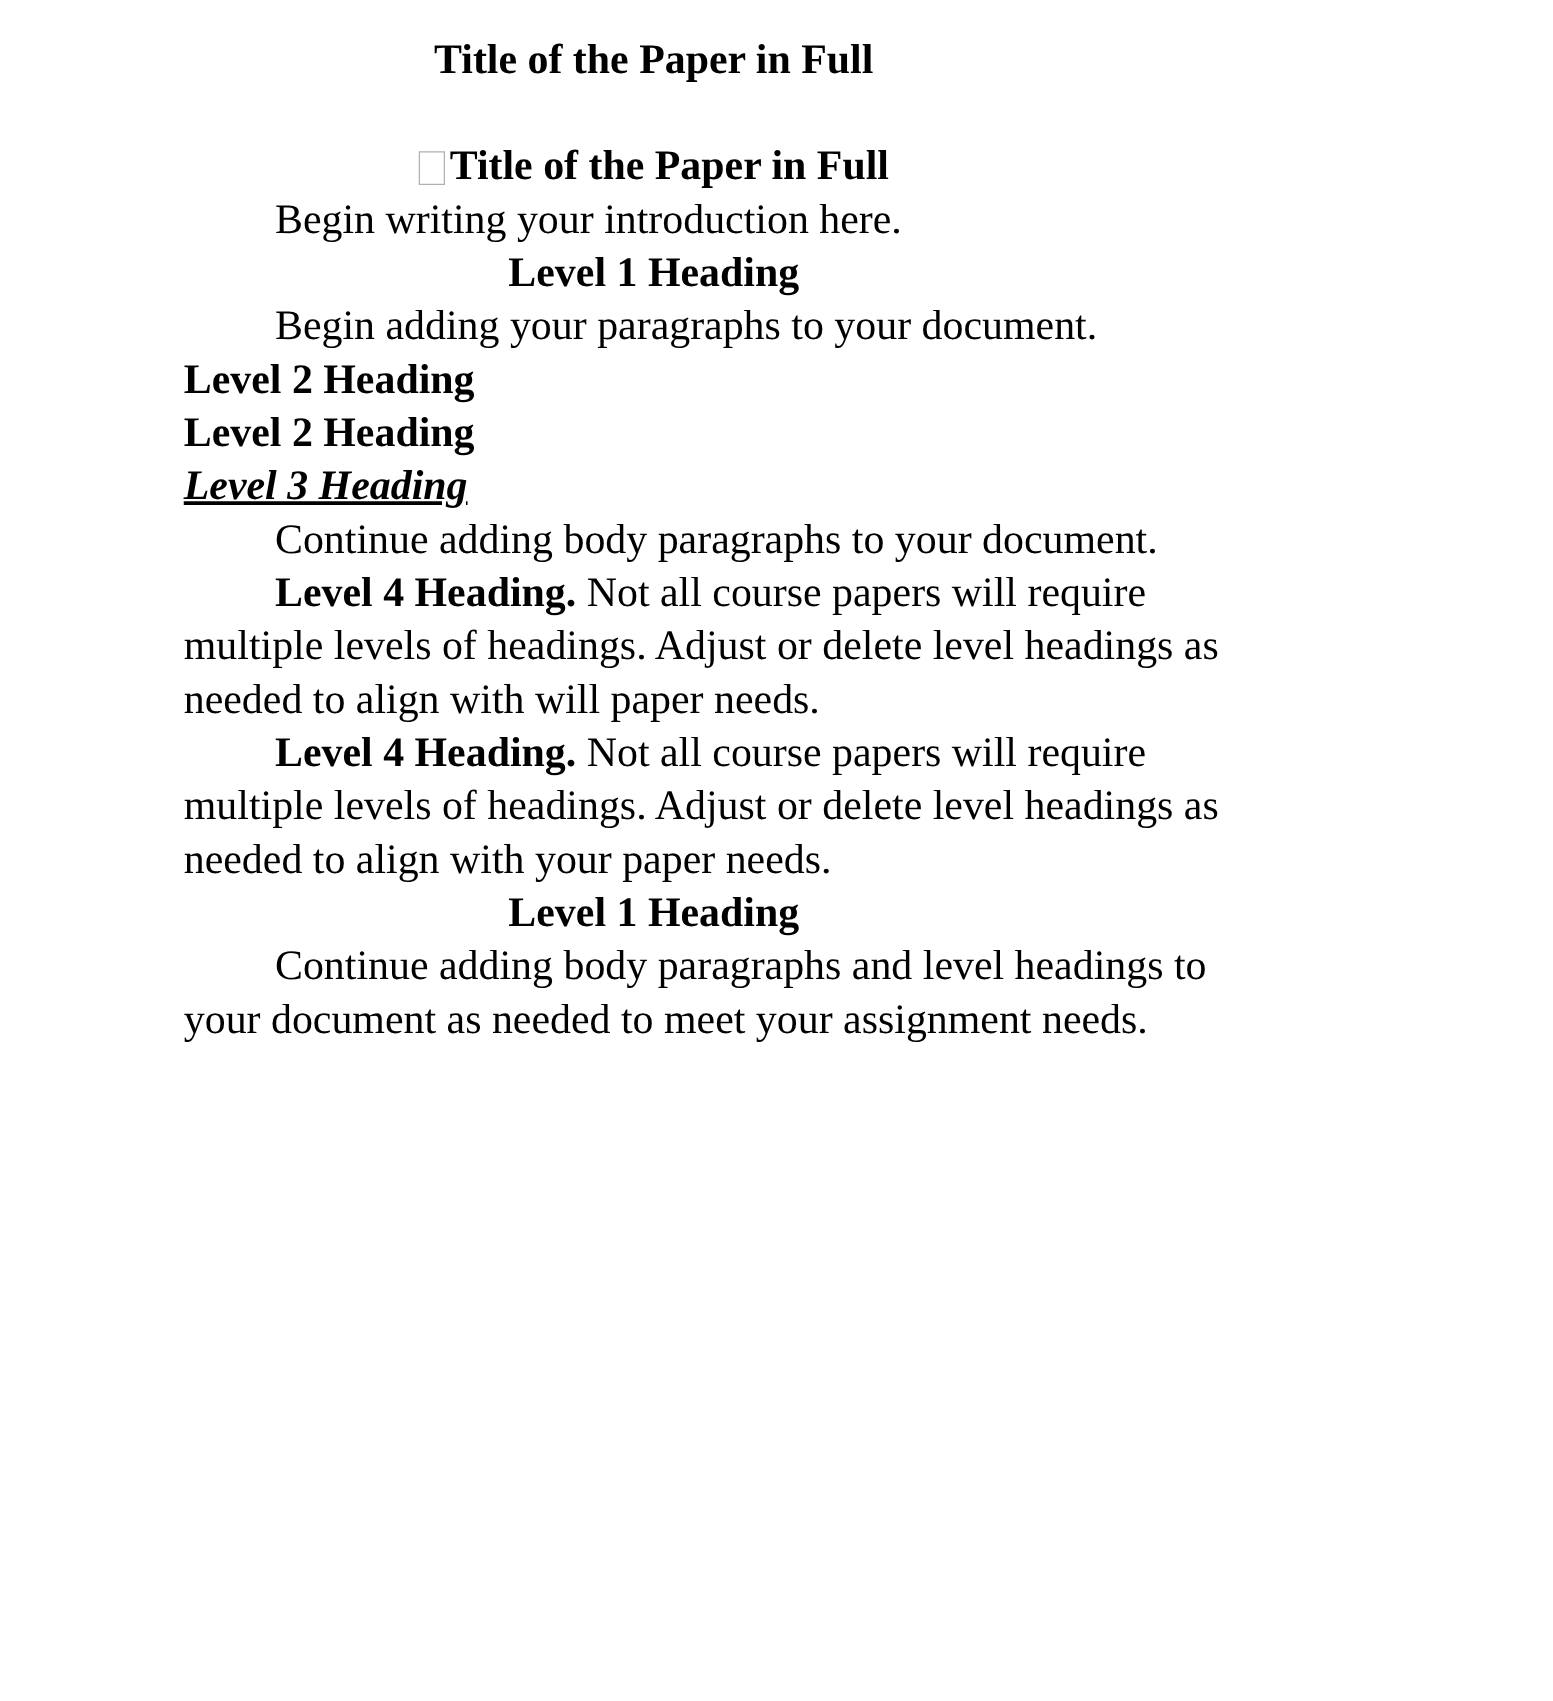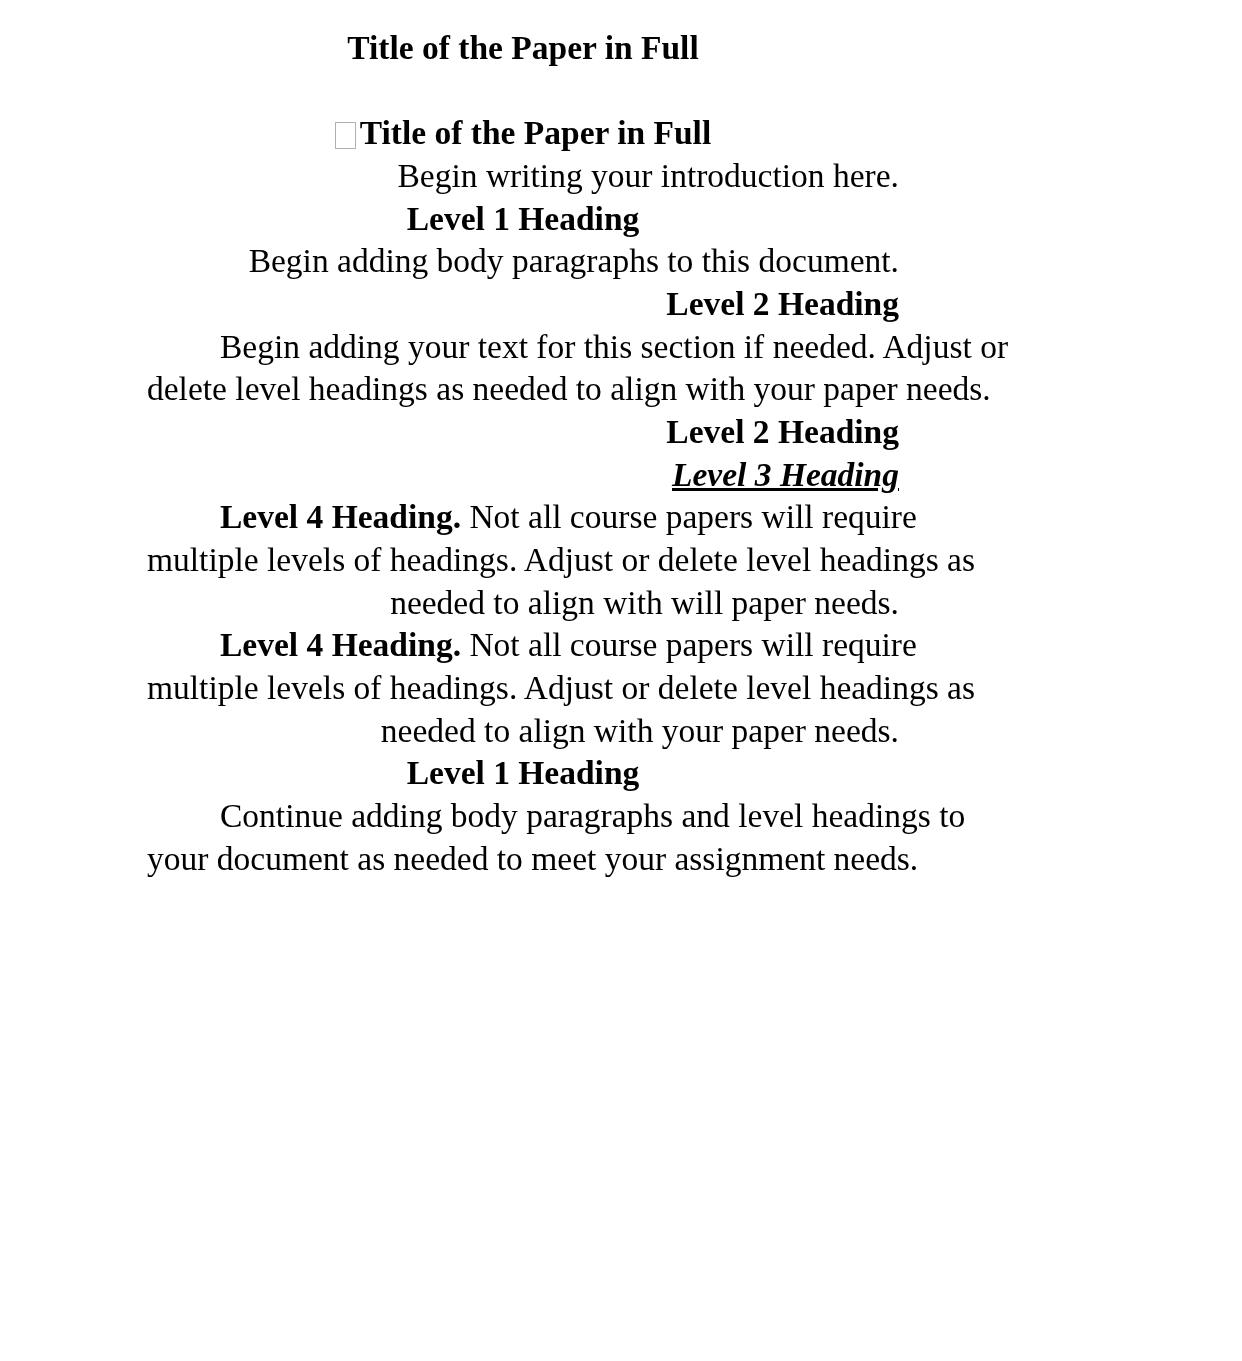--- a/index.html
+++ b/index.html
@@ -18,21 +18,21 @@
       font-family: "Liberation Serif", "DejaVu Serif", serif;
       font-size: 33.5px;
       line-height: 42.67px;
       overflow: hidden;
     }
     .block {
       white-space: pre;        
       margin: 0;
     }
     .center { text-align: center; }
-    .left   { text-align: right; }
+    .left   { text-align: left; }
     .bold   { font-weight: bold; }
     .italic { font-style: italic; text-decoration: underline; }
     .indent { text-indent: 73px; }
     .blank-line { height: 42.67px; }
     .tofu {
       display: inline-block;
       width: 19px;
       height: 25px;
       border: 1.5px solid #b0b0b0;
       background: #ffffff;
@@ -49,32 +49,31 @@
 
   <div class="blank-line"></div>
 
 
   <div class="block center bold"><span class="tofu"></span><span>Title of the Paper in Full</span></div>
 
   <div class="block left indent">Begin writing your introduction here.</div>
 
   <div class="block center bold">Level 1 Heading</div>
 
-  <div class="block left indent">Begin adding body paragraphs to this document.</div>
+  <div class="block left indent">Begin adding your paragraphs to your document.</div>
 
   <div class="block left bold">Level 2 Heading</div>
 
-  <div class="block left indent">Begin adding your text for this section if needed. Adjust or
-delete level headings as needed to align with your paper needs.</div>
 
   <div class="block left bold">Level 2 Heading</div>
 
 
   <div class="block left bold italic">Level 3 Heading</div>
 
+  <div class="block left indent">Continue adding body paragraphs to your document.</div>
 
   <div class="block left indent"><span class="bold">Level 4 Heading.</span><span> Not all course papers will require
 multiple levels of headings. Adjust or delete level headings as
 needed to align with will paper needs.</span></div>
 
   <div class="block left indent"><span class="bold">Level 4 Heading.</span><span> Not all course papers will require
 multiple levels of headings. Adjust or delete level headings as
 needed to align with your paper needs.</span></div>
 
   <div class="block center bold">Level 1 Heading</div>

